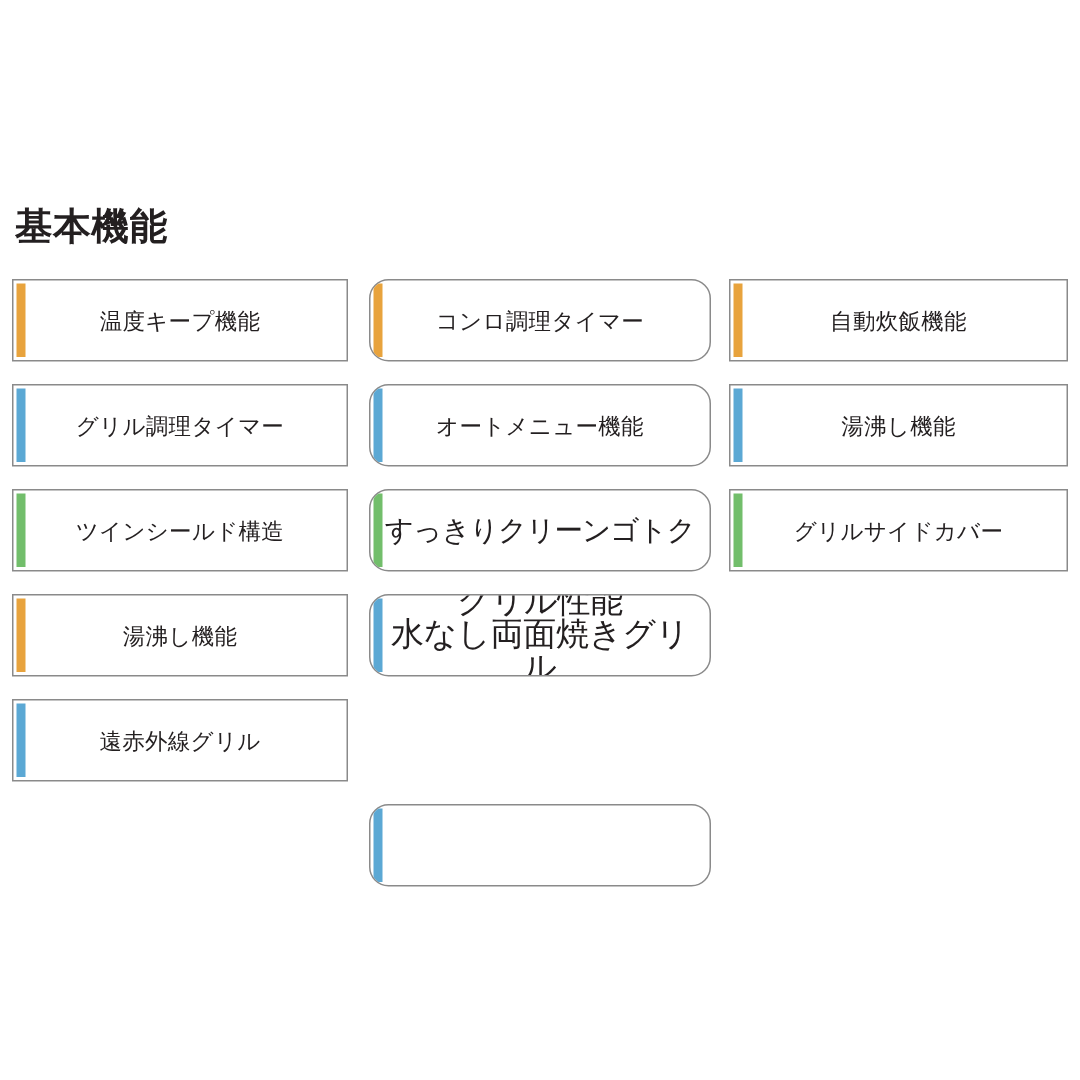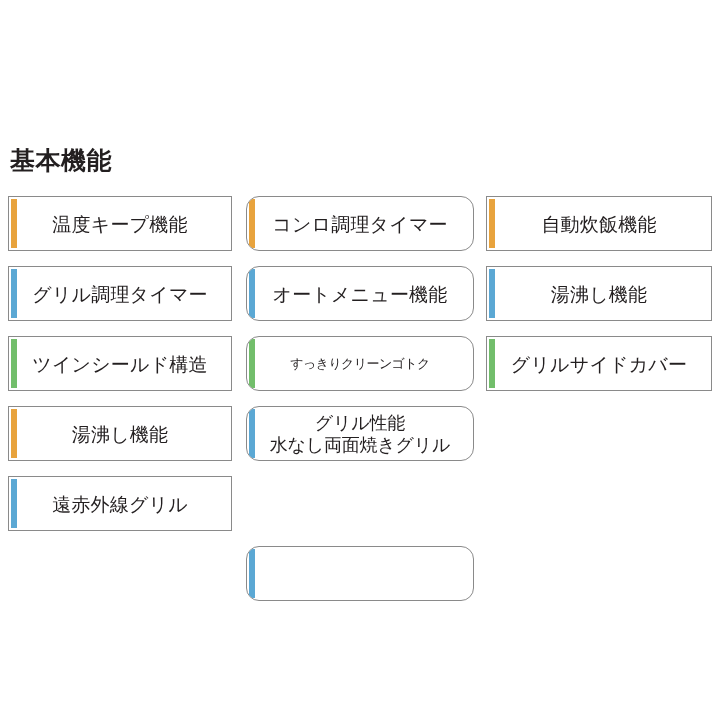--- a/index.html
+++ b/index.html
@@ -12,21 +12,21 @@
     width: 720px;
     height: 720px;
     overflow: hidden;
     font-family: "DejaVu Sans", "Liberation Sans", sans-serif;
     color: #231f20;
     position: relative;
   }
 
   .page {
     position: absolute;
-    left: 0; top: 18px;
+    left: 0; top: 8px;
     width: 720px;
     height: 684px;
   }
 
   
   .section-title {
     position: absolute;
     left: 10px;
     top: 128px;
     font-size: 25px;
@@ -76,38 +76,38 @@
     width: 6px;
   }
   .accent-orange { background: #e8a33d; }
   .accent-blue   { background: #5ba8d4; }
   .accent-green  { background: #72be6b; }
   .accent-none   { background: transparent; width: 0; }
 
   .feature-label {
     position: relative;
     z-index: 1;
-    font-size: 19px;
+    font-size: 15px;
     line-height: 24px;
     text-align: center;
     color: #231f20;
     letter-spacing: 0.2px;
     white-space: pre-line;
     padding: 0 4px;
   }
 
   
   .feature-label.tight {
-    font-size: 13px;
+    font-size: 19px;
     letter-spacing: -0.6px;
     padding: 0 2px;
     text-align: center;
   }
   .feature-label.two-line {
-    font-size: 18px;
+    font-size: 22px;
     line-height: 22px;
     letter-spacing: -0.2px;
   }
 </style>
 </head>
 <body>
 
 <div class="page">
 
   <div class="section-title">基本機能</div>

